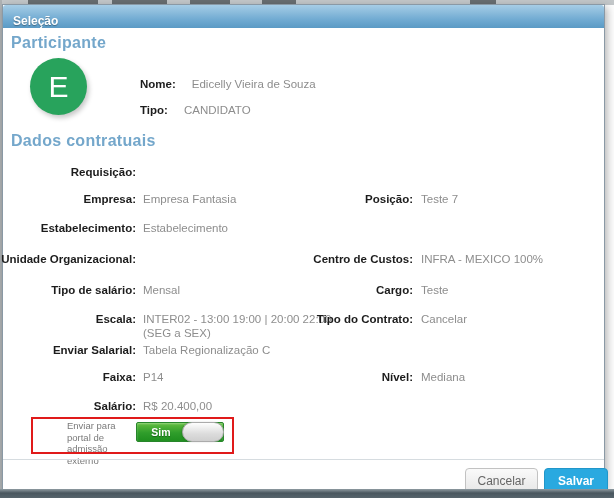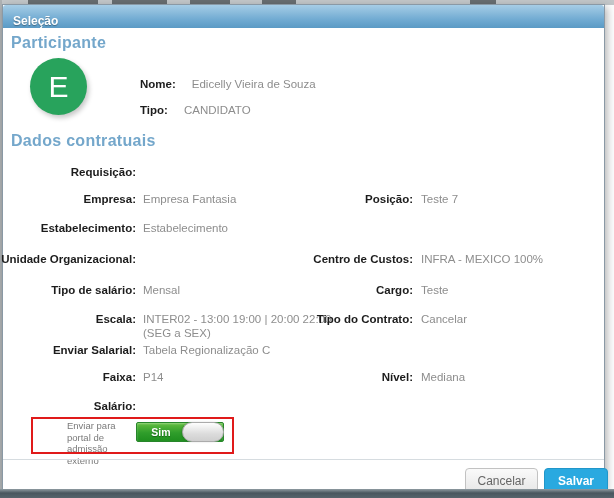--- a/index.html
+++ b/index.html
@@ -164,20 +164,21 @@
       <div class="fv">Tabela Regionalização C</div>
     </div>
     <div class="form-row" style="top:343px">
       <div class="fl">Faixa:</div>
       <div class="fv">P14</div>
       <div class="rl">Nível:</div>
       <div class="rv">Mediana</div>
     </div>
     <div class="form-row" style="top:372px">
       <div class="fl">Salário:</div>
+      <div class="fv">R$ 20.400,00</div>
     </div>
 
     <div class="annotation"></div>
     <div class="toggle-label">Enviar para portal de admissão externo</div>
     <div class="toggle">
       <div class="tg-track">
         <span class="tg-text">Sim</span>
         <div class="tg-knob"></div>
       </div>
     </div>

